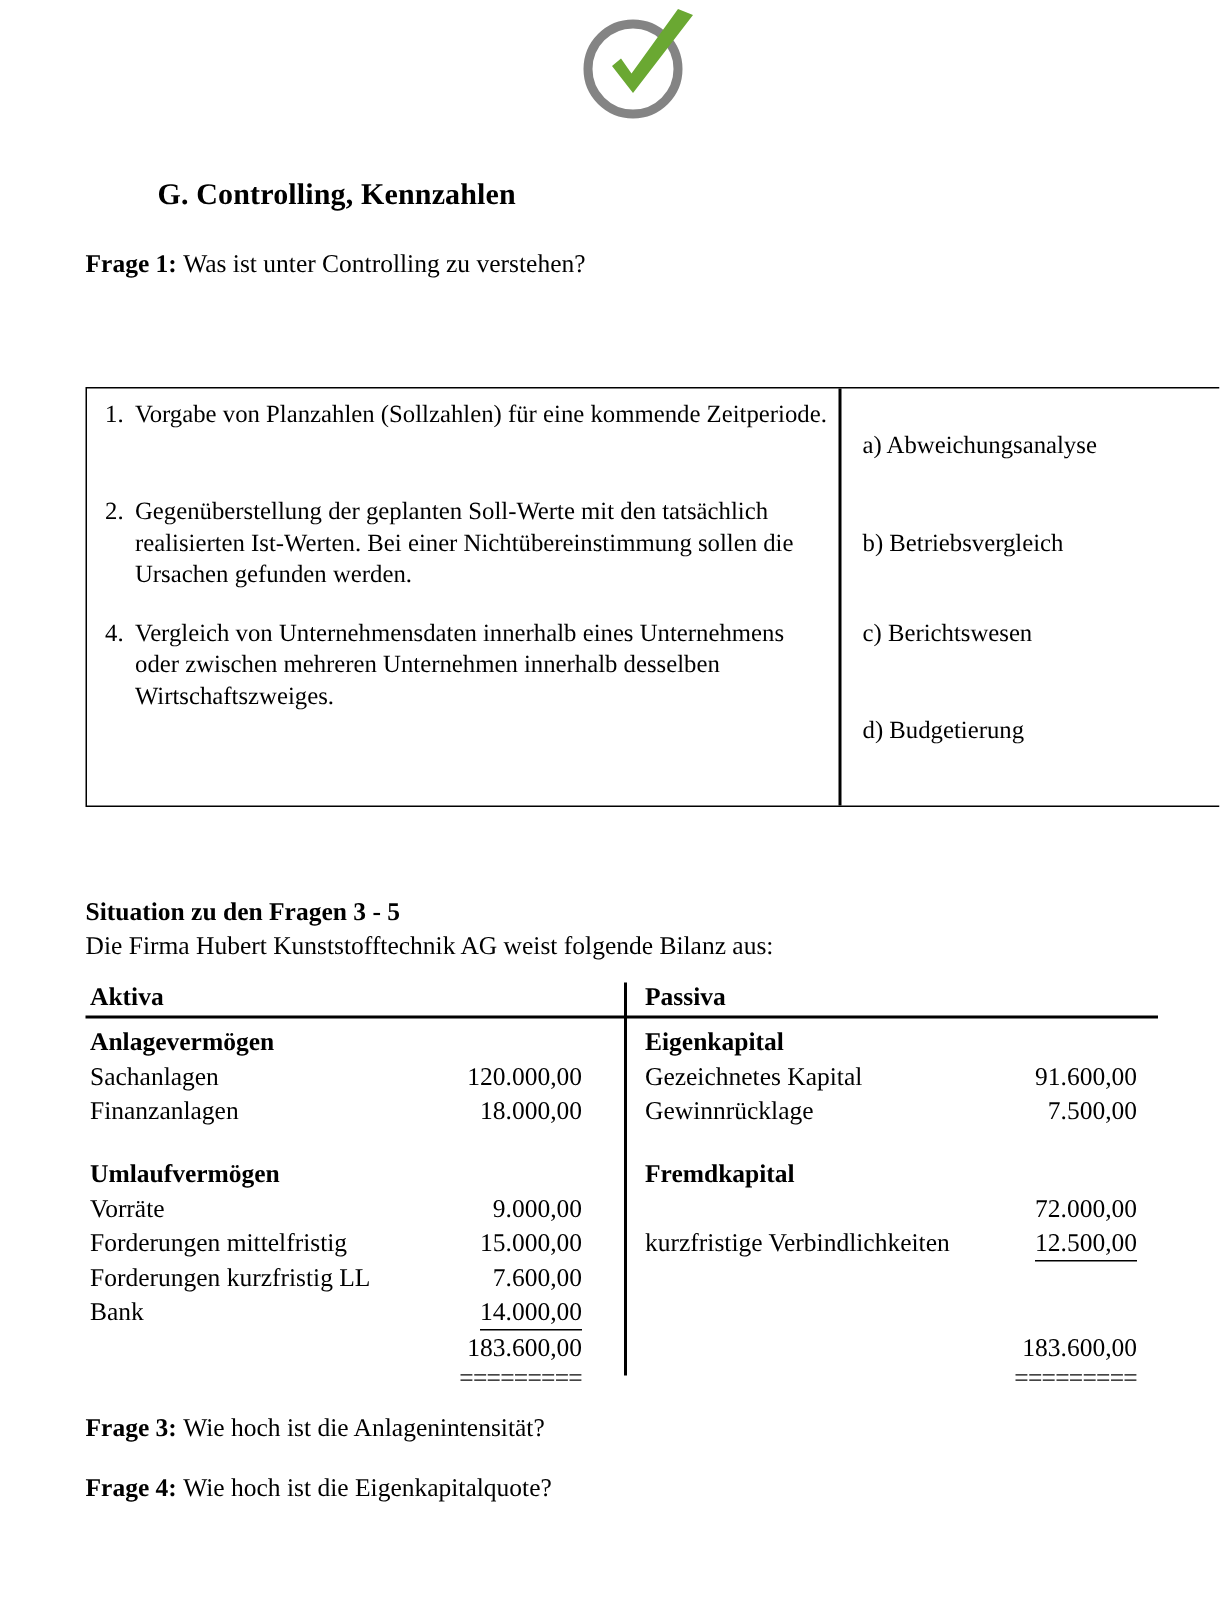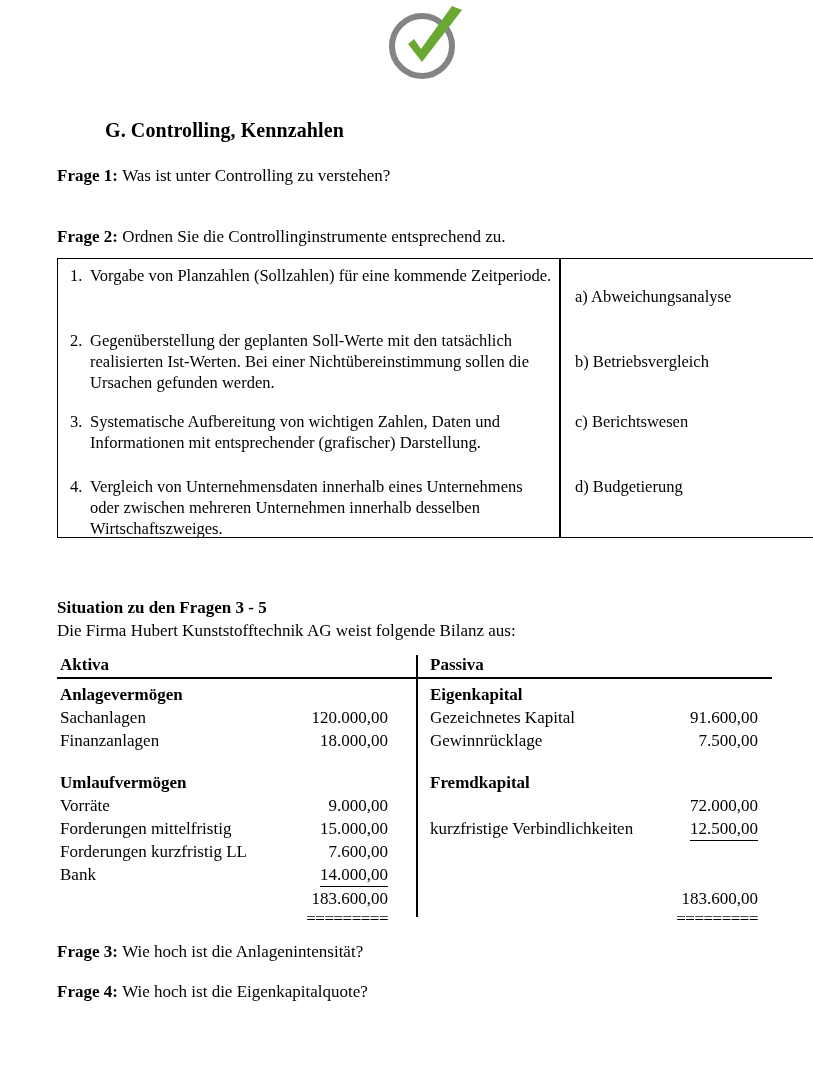--- a/index.html
+++ b/index.html
@@ -238,37 +238,30 @@
     </svg>
   </div>
 
   <div class="section-title">G. Controlling, Kennzahlen</div>
 
   <div class="qline" id="frage1">
     <b>Frage 1: </b>
     <span>Was ist unter Controlling zu verstehen?</span>
   </div>
 
-  <div class="qline" id="frage2">
-    <b>Frage 2: </b>
-    <span>Ordnen Sie die Controllinginstrumente entsprechend zu.</span>
-  </div>
 
   <div class="match-table">
     <div class="divider"></div>
 
     <div class="match-left">
       <div class="mitem">
         <span class="num">1.</span><span>Vorgabe von Planzahlen (Sollzahlen) für eine kommende Zeitperiode.</span>
       </div>
       <div class="mitem">
         <span class="num">2.</span><span>Gegenüberstellung der geplanten Soll-Werte mit den tatsächlich realisierten Ist-Werten. Bei einer Nichtübereinstimmung sollen die Ursachen gefunden werden.</span>
-      </div>
-      <div class="mitem">
-        <span class="num">3.</span><span>Systematische Aufbereitung von wichtigen Zahlen, Daten und Informationen mit entsprechender (grafischer) Darstellung.</span>
       </div>
       <div class="mitem">
         <span class="num">4.</span><span>Vergleich von Unternehmensdaten innerhalb eines Unternehmens oder zwischen mehreren Unternehmen innerhalb desselben Wirtschaftszweiges.</span>
       </div>
     </div>
 
     <div class="match-right">
       <div class="aitem">a) Abweichungsanalyse</div>
       <div class="aitem">b) Betriebsvergleich</div>
       <div class="aitem">c) Berichtswesen</div>

